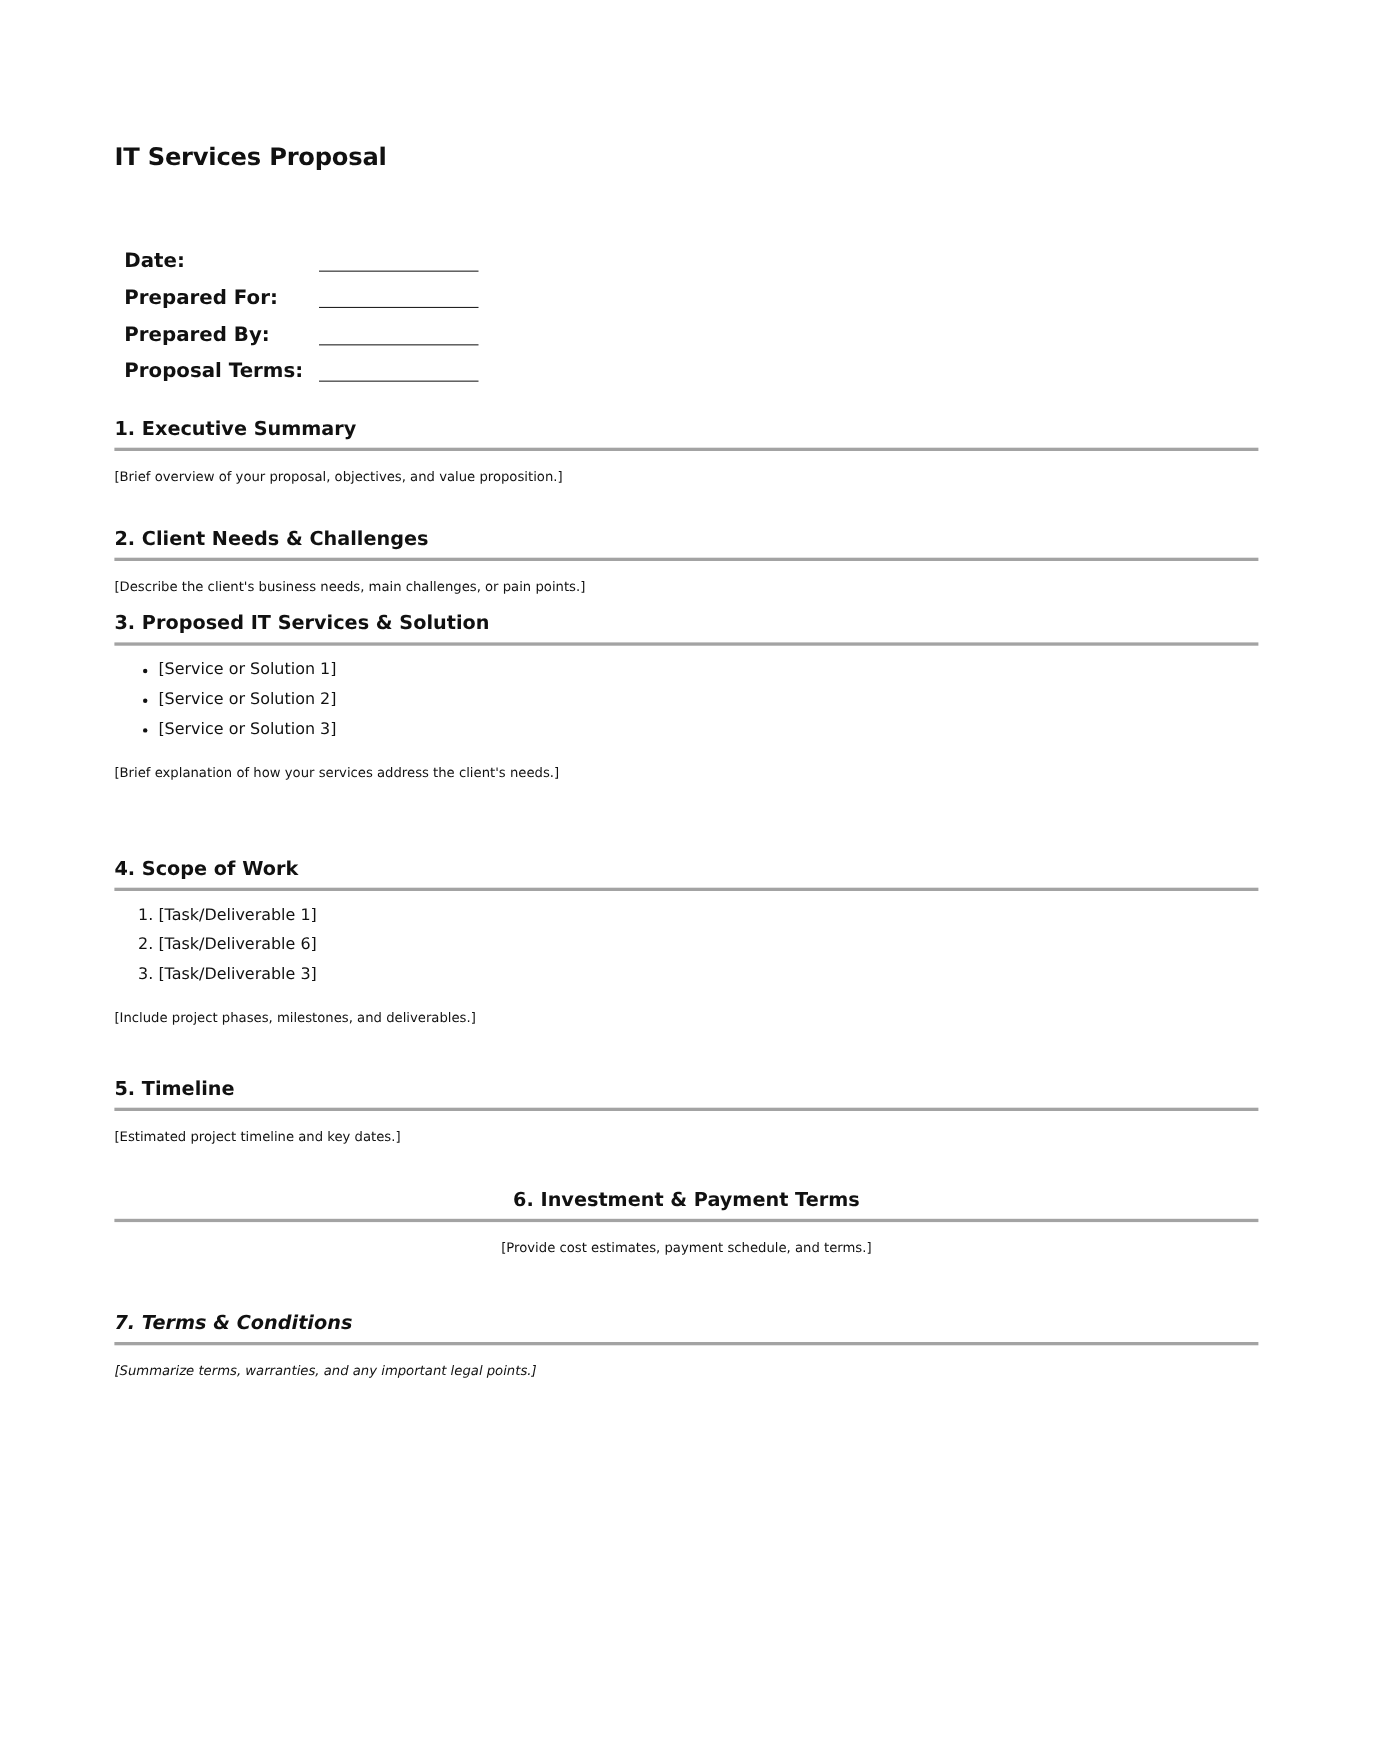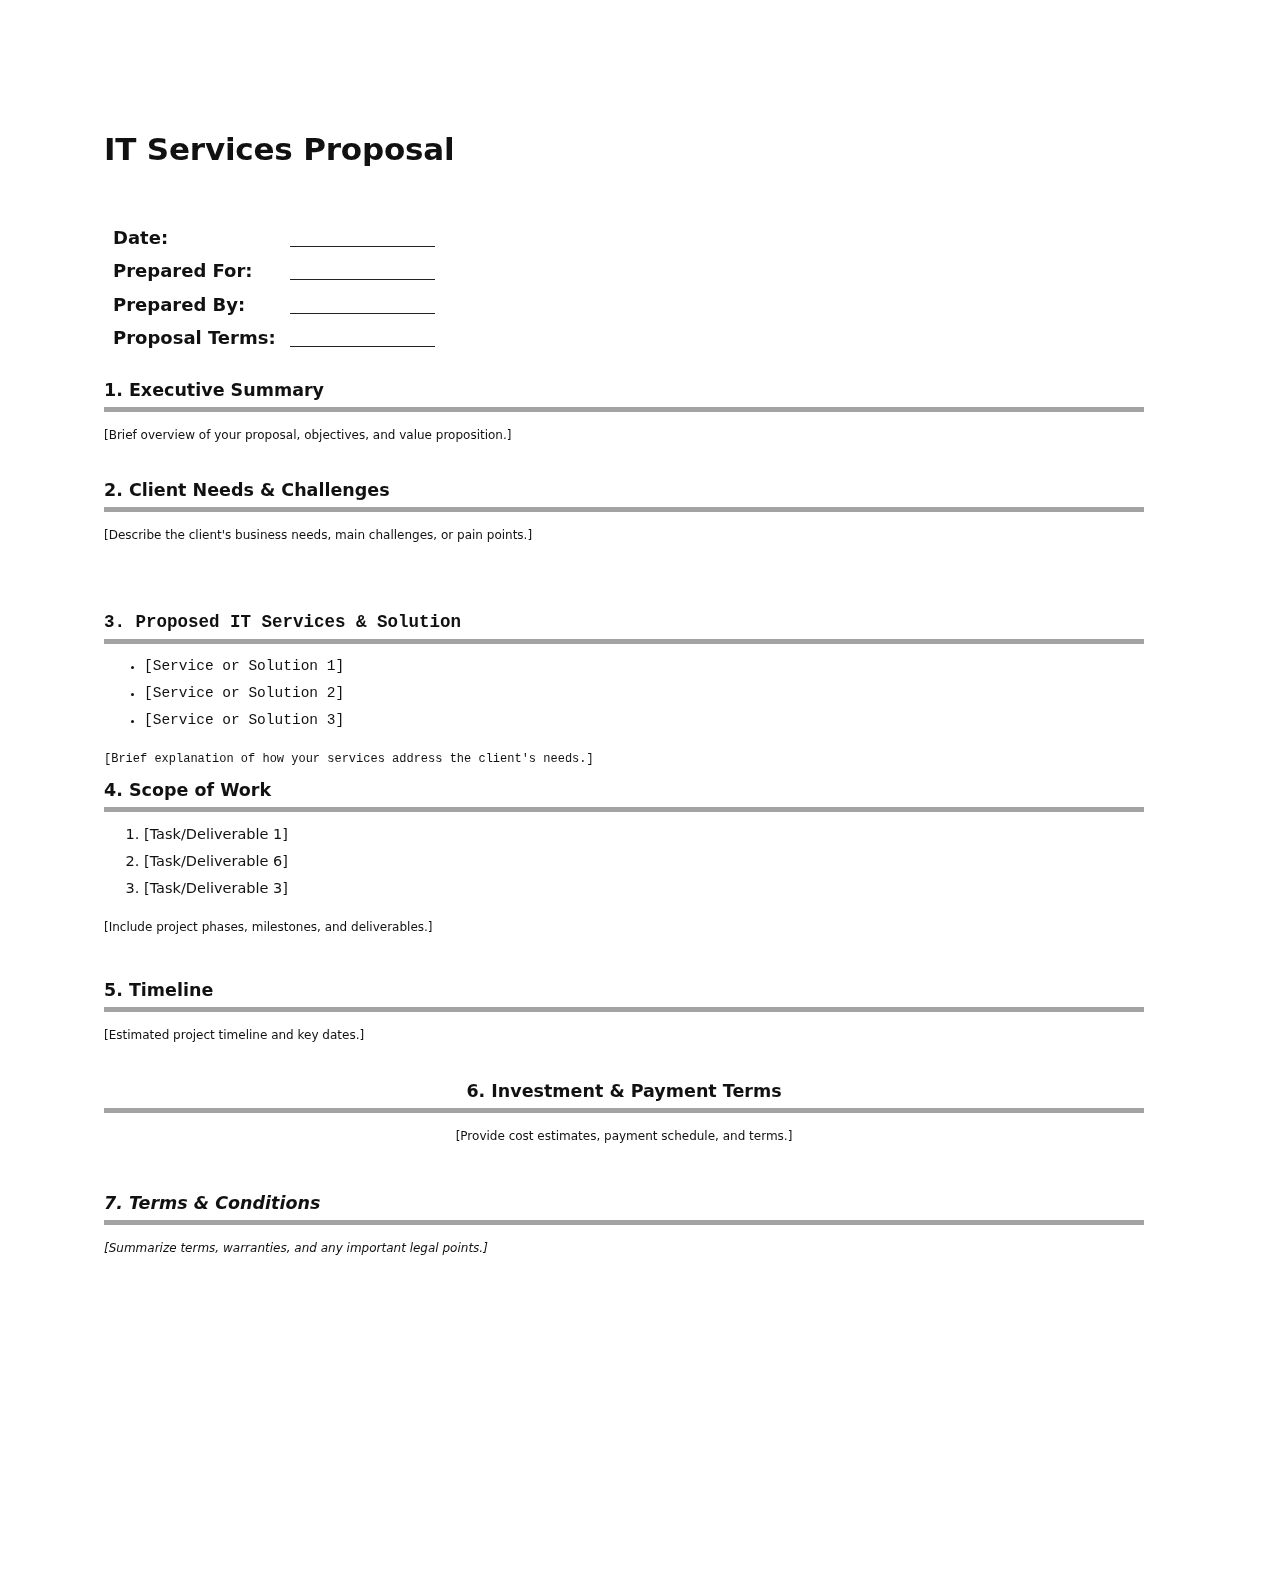--- a/index.html
+++ b/index.html
@@ -15,21 +15,21 @@
       position: absolute;
       left: 104px;
       top: 0;
       width: 1040px;
     }
     h1.title {
       position: absolute;
       top: 131px;
       left: 0;
       margin: 0;
-      font-size: 31px;
+      font-size: 22px;
       font-weight: 700;
       letter-spacing: -0.2px;
       white-space: nowrap;
     }
     .meta {
       position: absolute;
       top: 214px;
       left: 9px;
       width: 340px;
     }
@@ -54,21 +54,21 @@
       position: absolute;
       left: 0;
       width: 1040px;
     }
     .section h2 {
       margin: 0;
       font-size: 17.5px;
       font-weight: 700;
       line-height: 24px;
       padding-bottom: 5px;
-      border-bottom: 5px solid #a3a3a3;
+      border-bottom: 3px solid #a3a3a3;
       white-space: nowrap;
     }
     .section p {
       margin: 0;
       font-size: 12px;
       line-height: 20px;
       white-space: nowrap;
     }
     .section .body { margin-top: 13px; }
     .section ul, .section ol {
@@ -108,21 +108,21 @@
   <div class="section" style="top:378px;">
     <h2>1. Executive Summary</h2>
     <p class="body">[Brief overview of your proposal, objectives, and value proposition.]</p>
   </div>
 
   <div class="section" style="top:478px;">
     <h2>2. Client Needs &amp; Challenges</h2>
     <p class="body">[Describe the client's business needs, main challenges, or pain points.]</p>
   </div>
 
-  <div class="section" style="top:610px;font-family:Liberation Mono, monospace;">
+  <div class="section" style="top:555px;">
     <h2>3. Proposed IT Services &amp; Solution</h2>
     <ul>
       <li>[Service or Solution 1]</li>
       <li>[Service or Solution 2]</li>
       <li>[Service or Solution 3]</li>
     </ul>
     <p class="after-list">[Brief explanation of how your services address the client's needs.]</p>
   </div>
 
   <div class="section" style="top:778px;">

